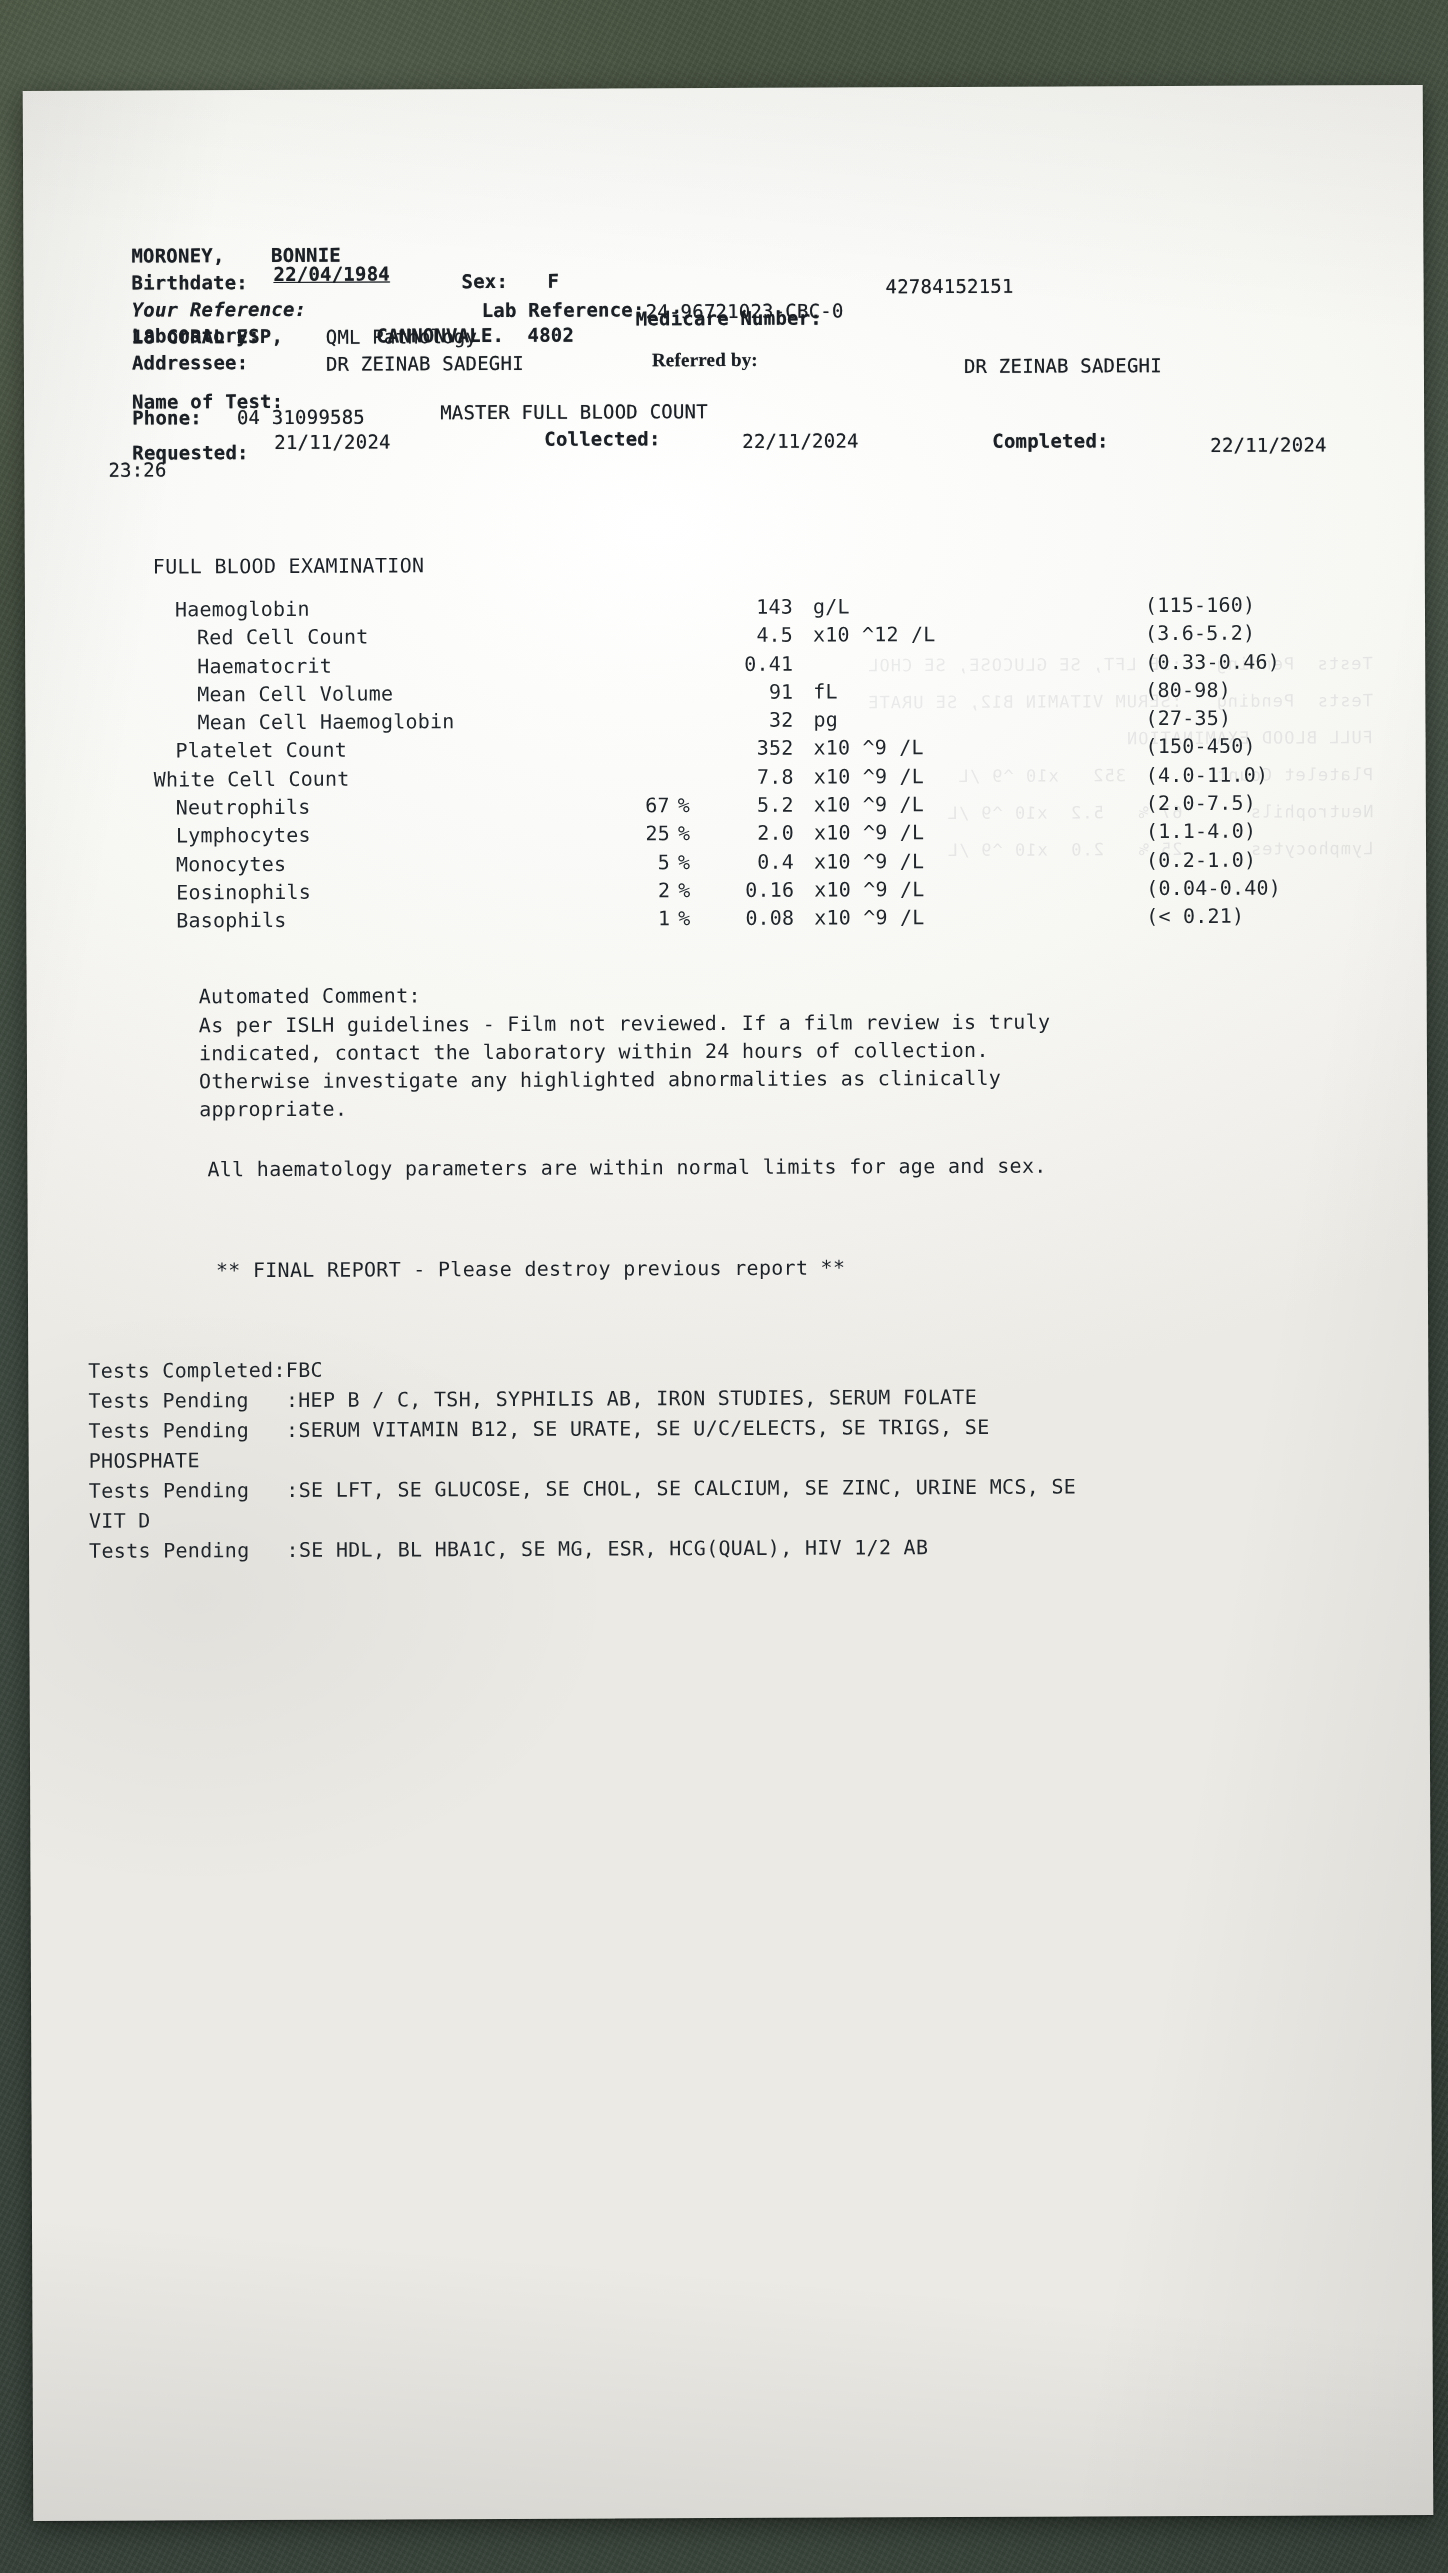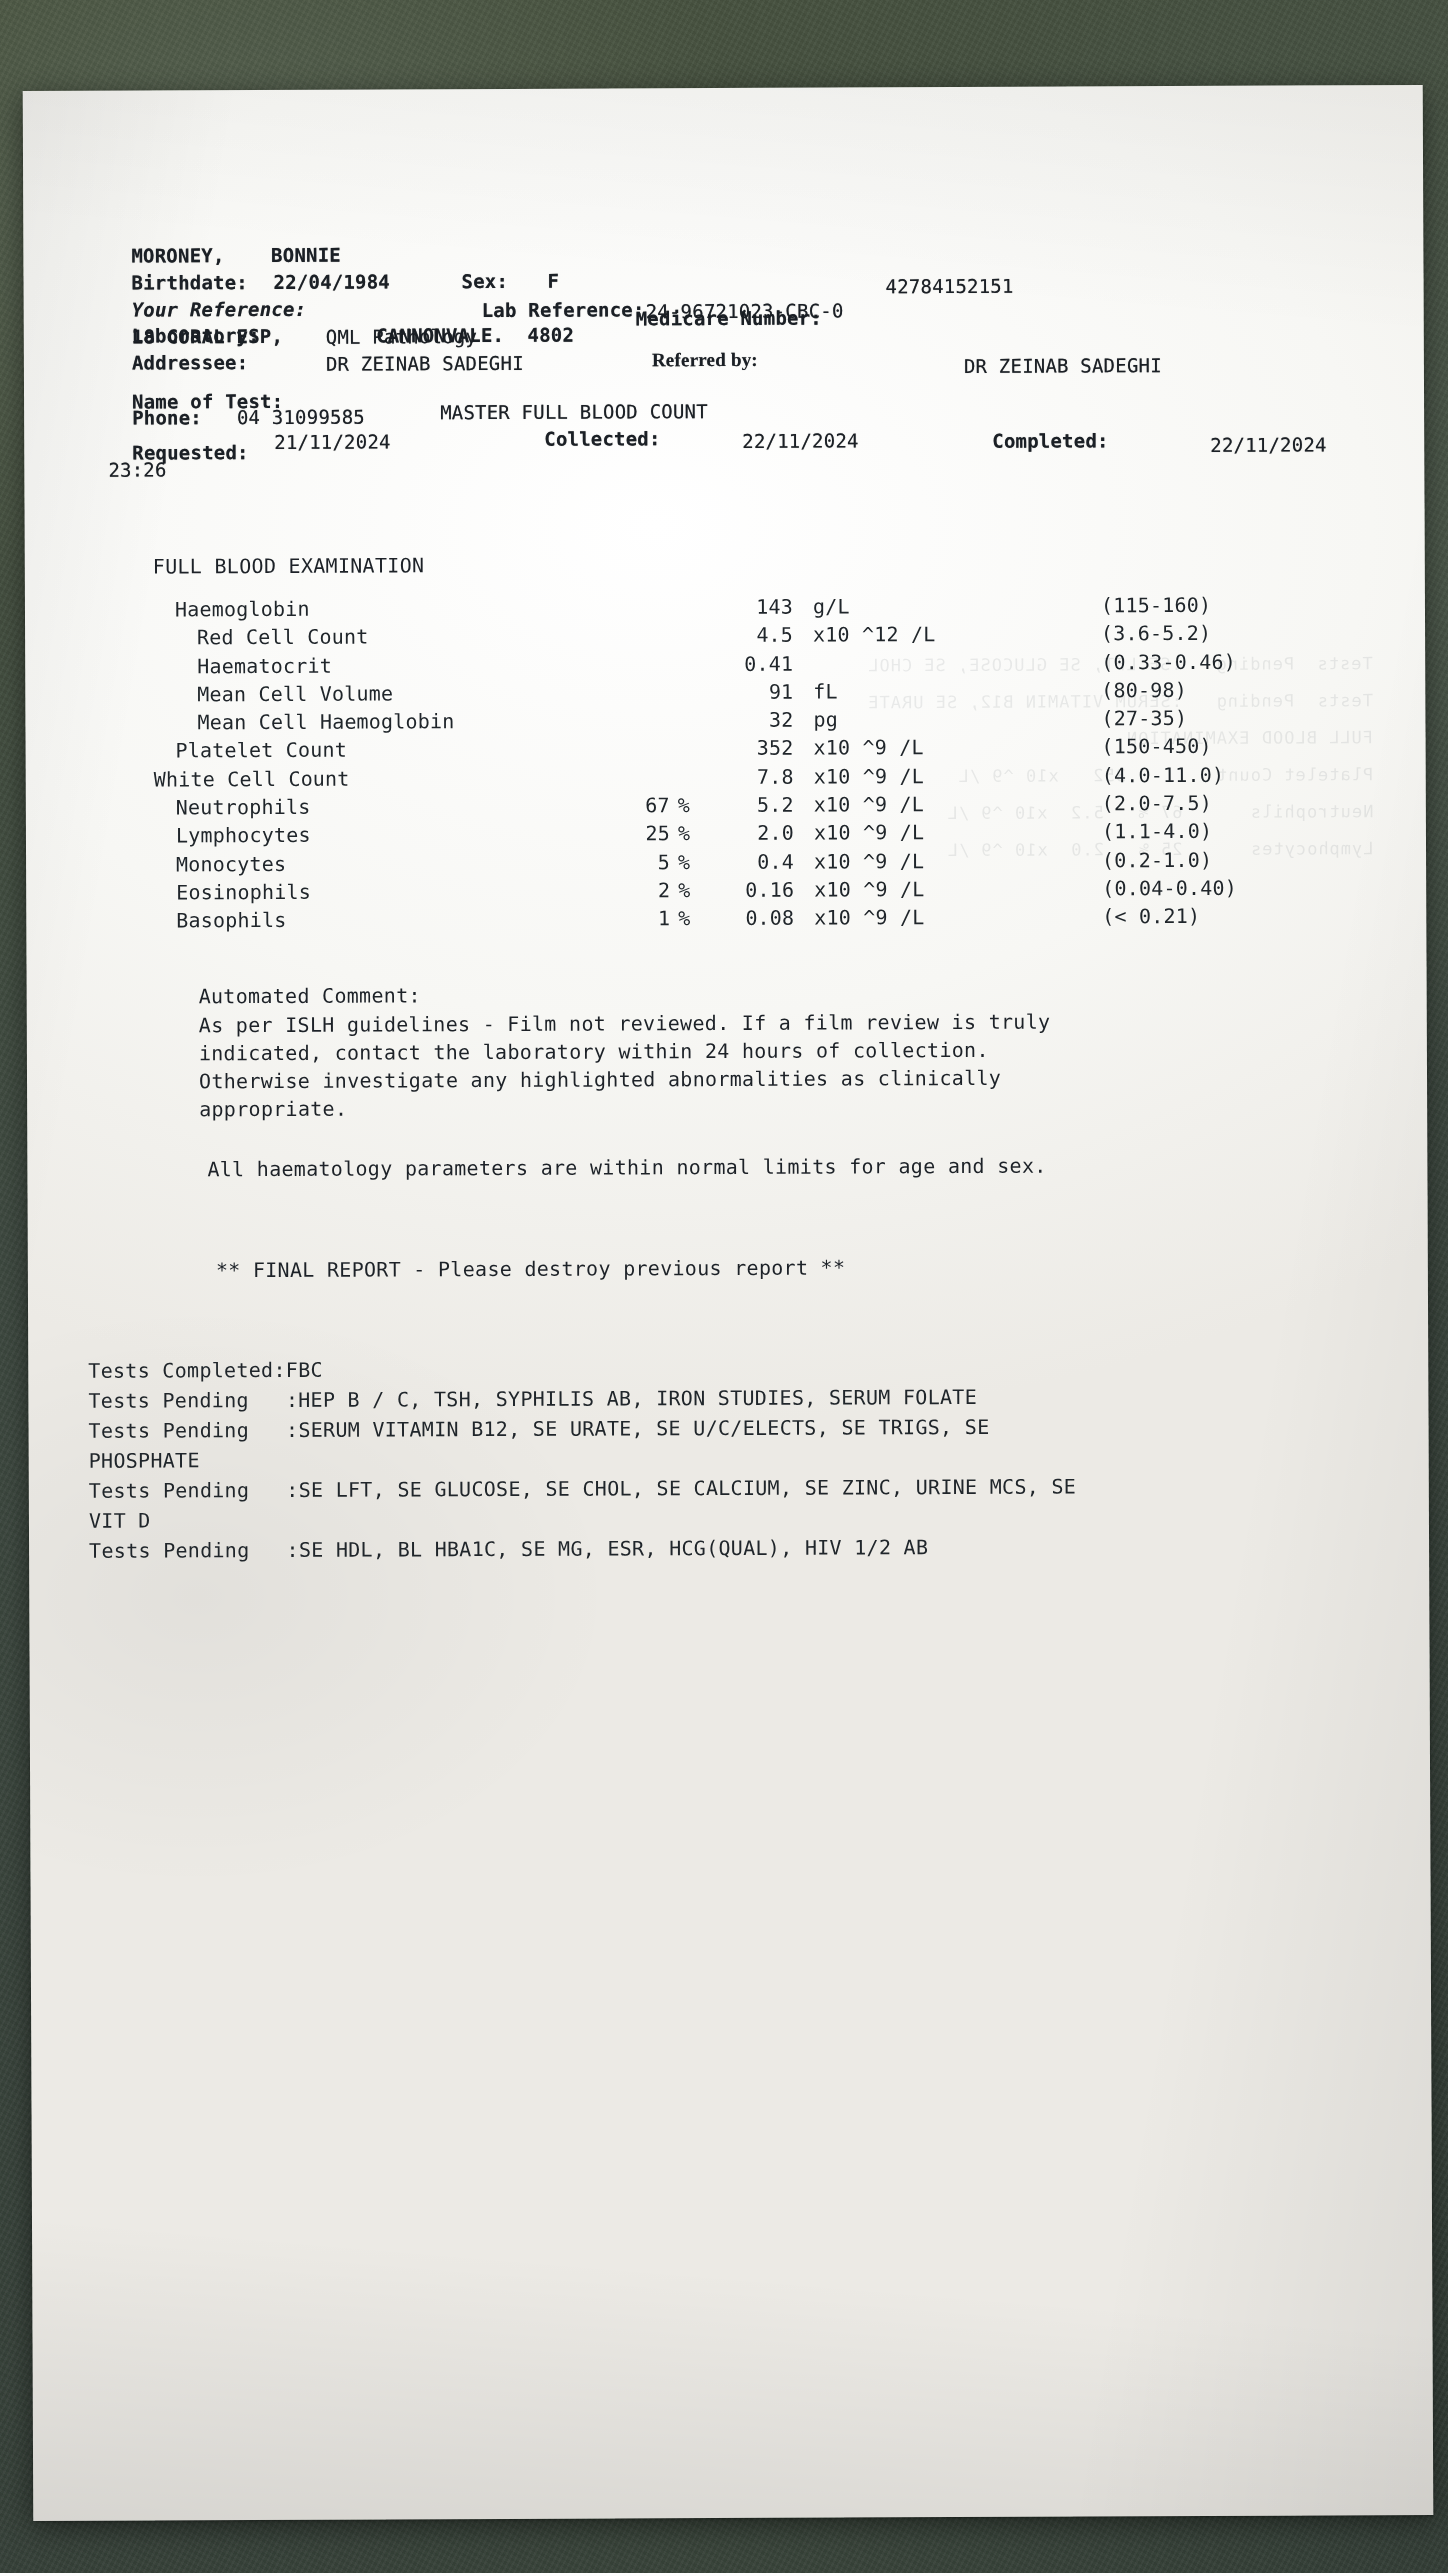--- a/index.html
+++ b/index.html
@@ -112,21 +112,21 @@
     font-size: 20px;
     line-height: 28.3px;
     letter-spacing: 0.2px;
   }
   .res-row { position: relative; height: 28.3px; white-space: pre; }
   .c-name  { position: absolute; left: 0; }
   .c-pct   { position: absolute; left: 470px; text-align: right; width: 46px; }
   .c-pcts  { position: absolute; left: 524px; }
   .c-val   { position: absolute; left: 560px; text-align: right; width: 80px; }
   .c-unit  { position: absolute; left: 660px; }
-  .c-ref   { position: absolute; left: 948px; text-align: center; }
+  .c-ref   { position: absolute; left: 992px; text-align: center; }
 
   .pending {
     font-size: 20px;
     line-height: 30px;
     letter-spacing: 0.3px;
   }
 </style>
 </head>
 <body>
 
@@ -142,21 +142,21 @@
 
   <div class="content">
 
     <div class="blk hdr" style="left:108px; top:98px;">
       <div>MORONEY,    BONNIE</div>
       <div>18 CORAL ESP,        CANNONVALE.  4802</div>
       <div><span>Phone:</span><span class="lt">   </span><span class="lt">04 31099585</span></div>
     </div>
 
     <div class="blk hdr" style="left:108px; top:179px;">Birthdate:</div>
-    <div class="blk hdr" style="left:250px; top:179px;">22/04/1984</div>
+    <div class="blk hdr" style="left:250px; top:171px;text-decoration:underline;">22/04/1984</div>
     <div class="blk hdr" style="left:438px; top:179px;text-align:right;">Sex:</div>
     <div class="blk hdr" style="left:524px; top:179px;">F</div>
     <div class="blk hdr" style="left:612px; top:177px;margin-top:40px;">Medicare Number:</div>
     <div class="blk hdr" style="left:862px; top:186px; font-weight:400;">42784152151</div>
 
     <div class="blk hdr" style="left:108px; top:206px;font-style:italic;">Your Reference:</div>
     <div class="blk hdr" style="left:418px; top:208px;margin-left:40px;">Lab Reference:</div>
     <div class="blk hdr" style="left:622px; top:210px; font-weight:400;">24-96721023-CBC-0</div>
 
     <div class="blk hdr" style="left:108px; top:232px;">Laboratory:</div>

